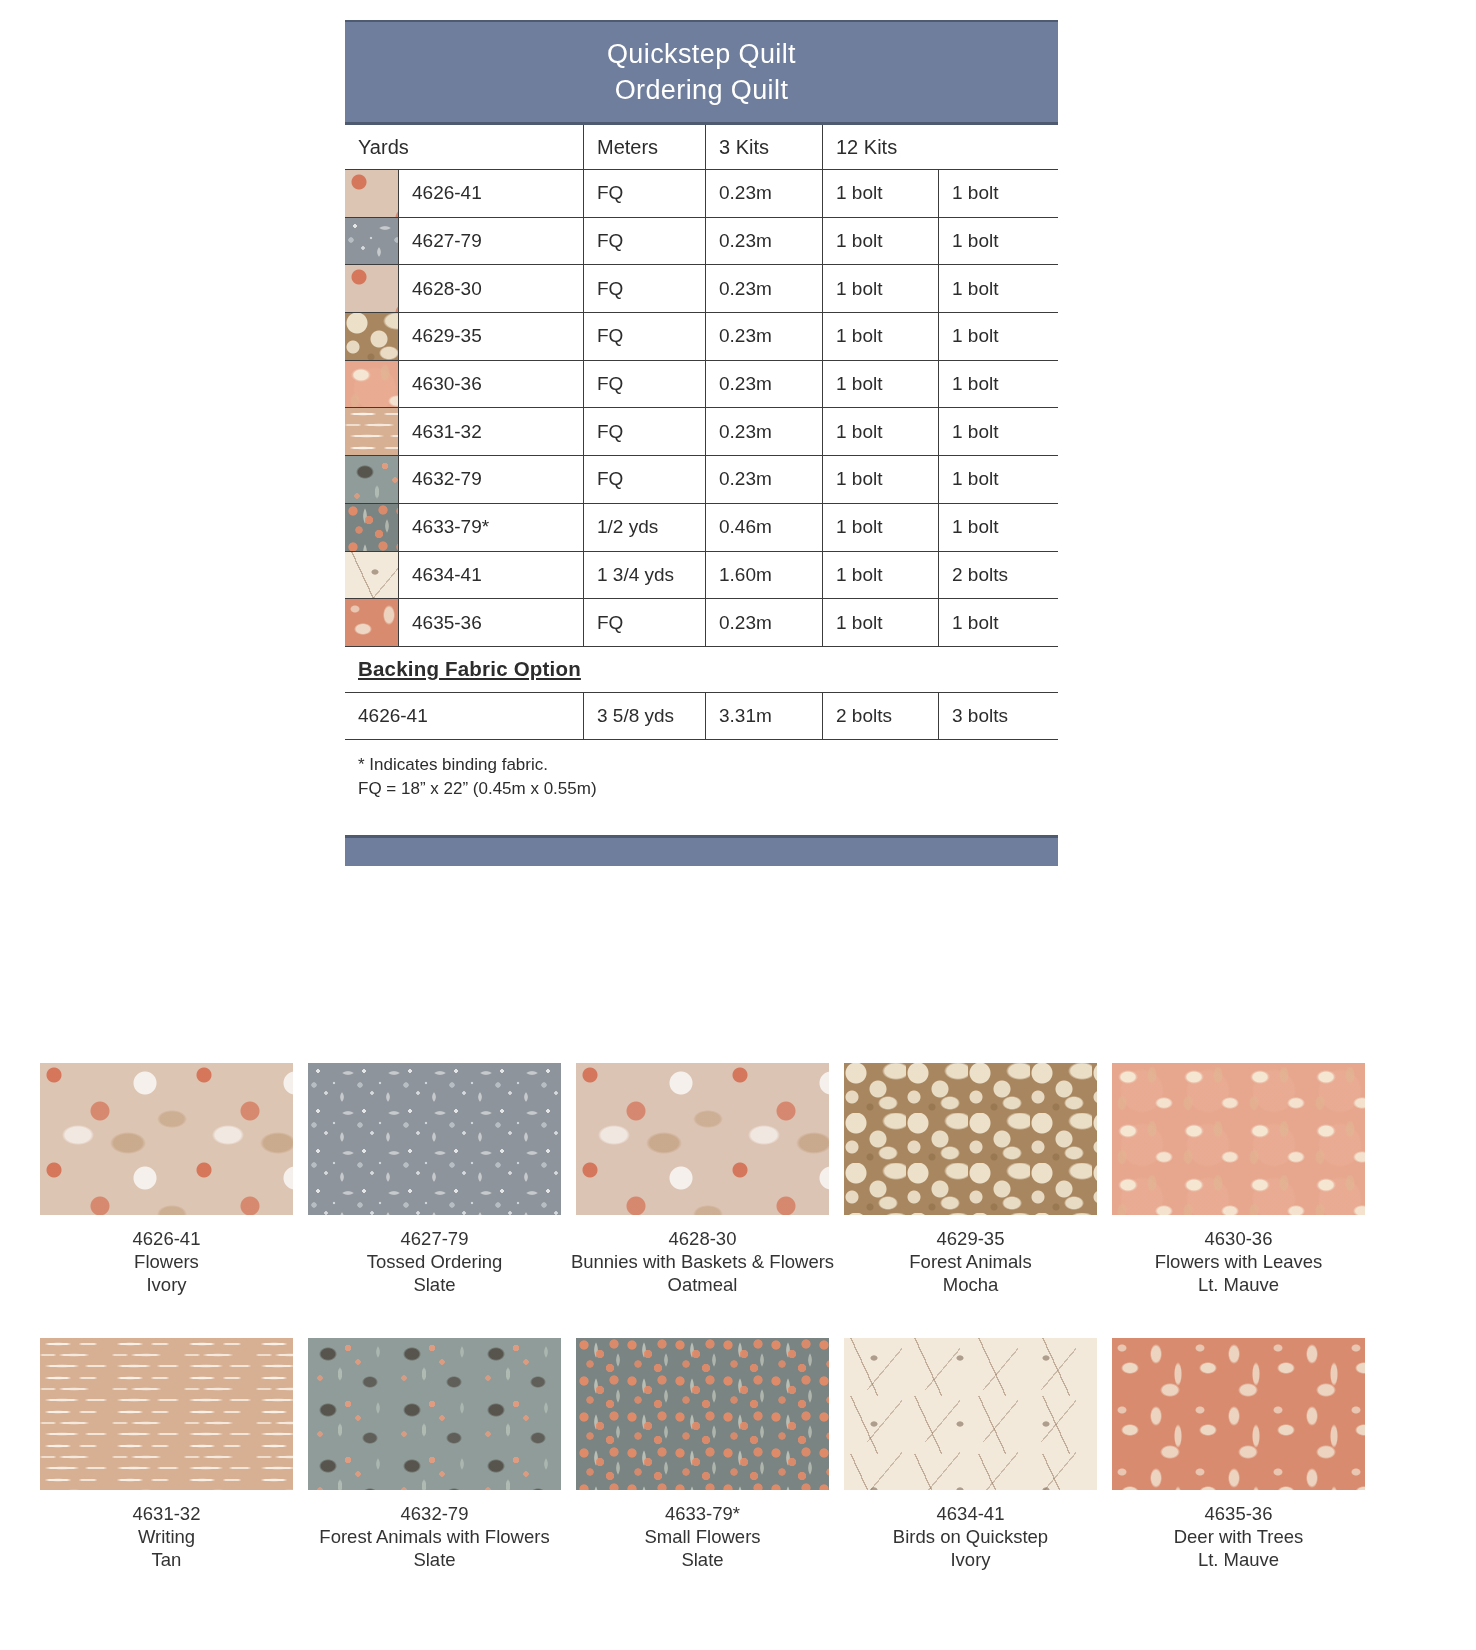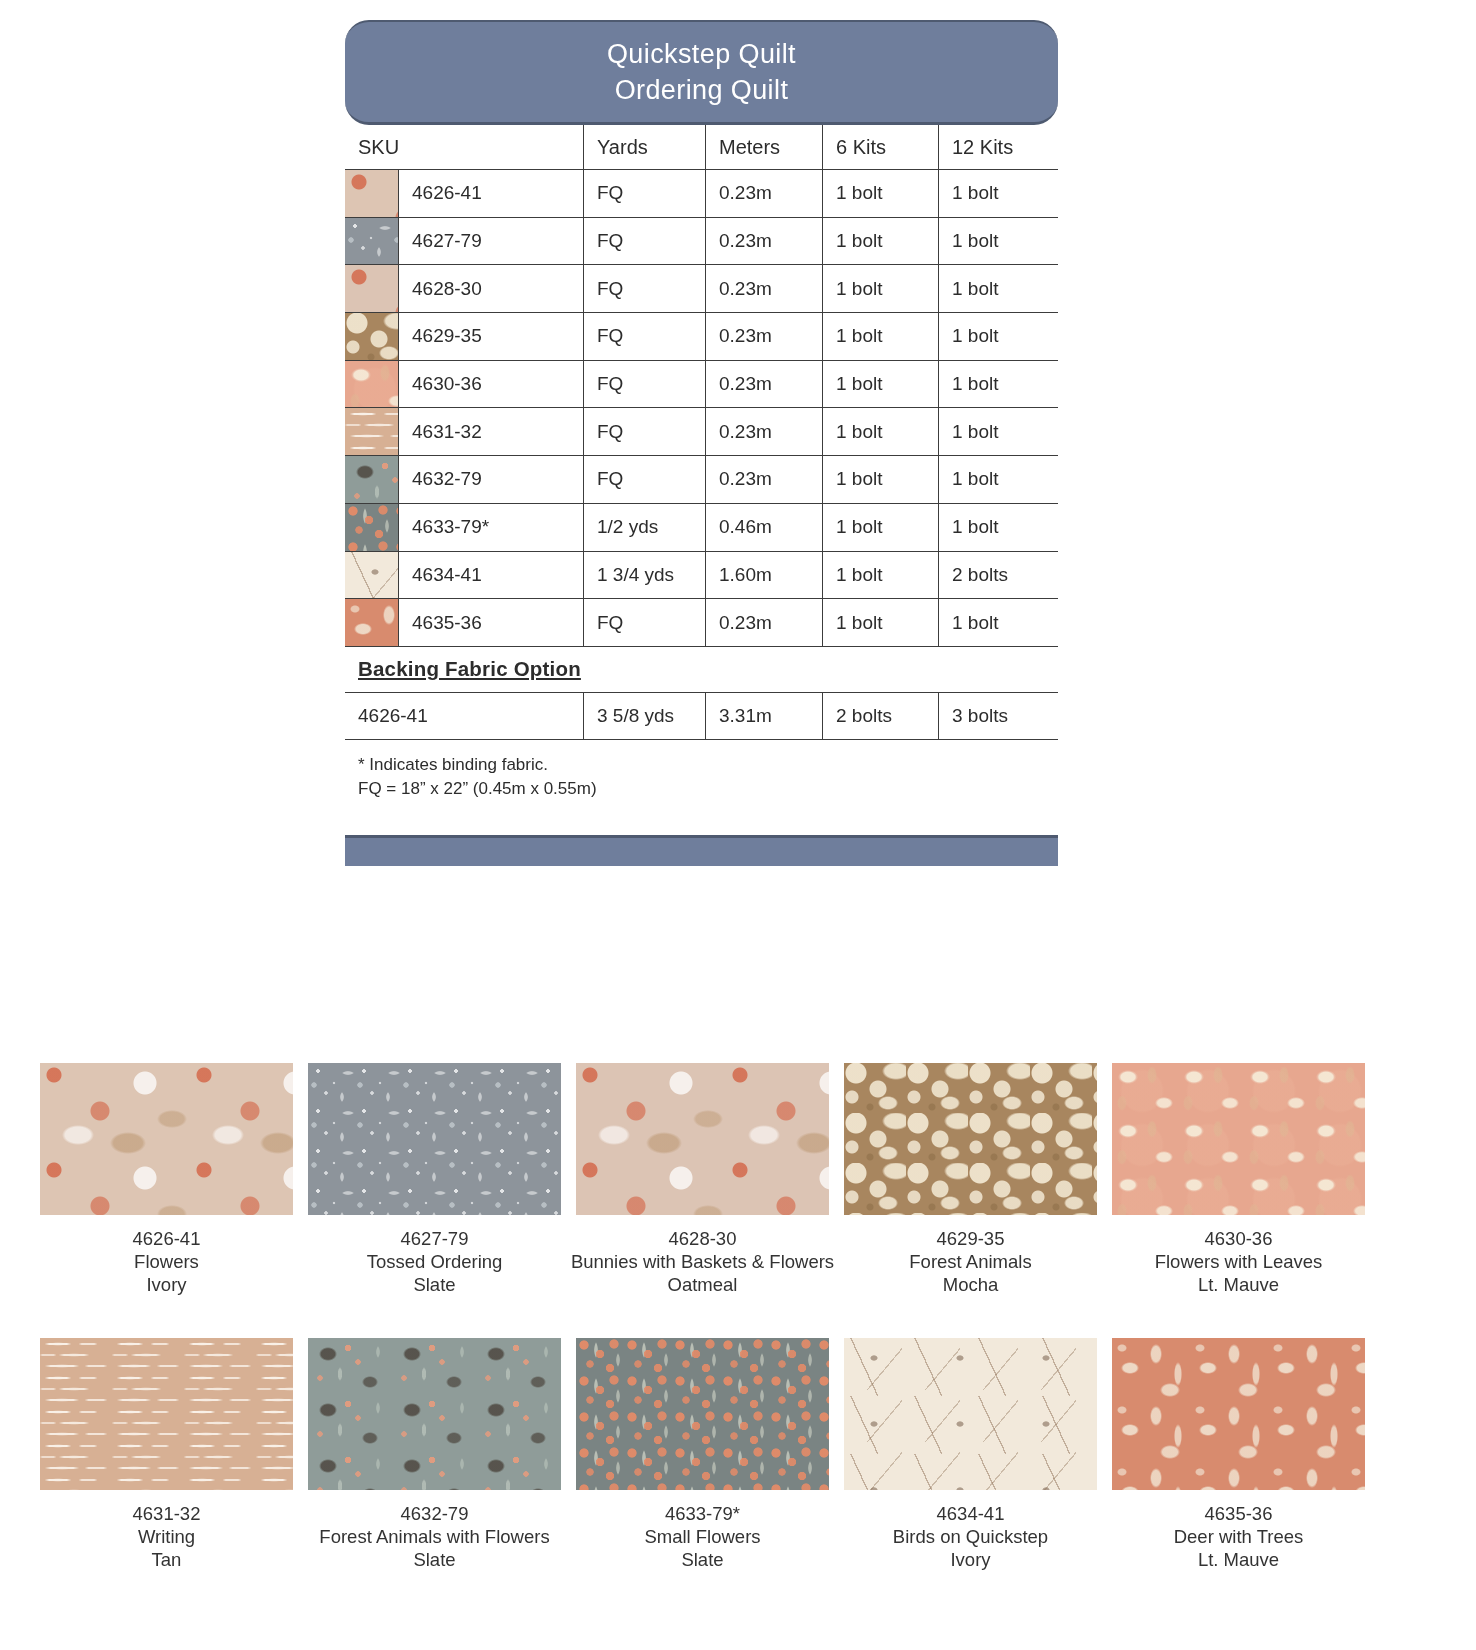--- a/index.html
+++ b/index.html
@@ -12,21 +12,21 @@
     font-family:"Liberation Sans", sans-serif;color:var(--txt);
   }
   .page{position:absolute;inset:0;}
 
   
   .guide{position:absolute;left:345px;top:20px;width:713px;}
   .title-bar{
     height:105px;background:var(--bar);color:#fff;
     border-top:2px solid var(--edge);border-bottom:3px solid var(--edge);
     display:flex;flex-direction:column;justify-content:center;align-items:center;
-    font-size:27px;line-height:36px;letter-spacing:.4px;border-radius:24px;
+    font-size:27px;line-height:36px;letter-spacing:.4px;
   }
   .thead{
     display:grid;grid-template-columns:238px 122px 117px 116px 120px;
     height:45px;border-bottom:1.7px solid var(--line);
   }
   .thead .hcell{
     display:flex;align-items:center;padding-left:13px;font-size:20px;
   }
   .thead .hcell + .hcell{border-left:1.7px solid var(--line);}
 
@@ -143,24 +143,23 @@
 
 <div class="page">
 
   <section class="guide">
     <header class="title-bar">
       <div>Quickstep Quilt</div>
       <div>Ordering Quilt</div>
     </header>
 
     <div class="thead" id="thead">
-        <div class="hcell">SKU</div>
         <div class="hcell">Yards</div>
         <div class="hcell">Meters</div>
-        <div class="hcell">6 Kits</div>
+        <div class="hcell">3 Kits</div>
         <div class="hcell">12 Kits</div>
       </div>
     <div id="tbody">
         <div class="row">
           <div class="thumb pat-toss-floral" style="background-color: rgb(221, 197, 179);"></div>
           <div class="cell v">4626-41</div>
           <div class="cell v">FQ</div>
           <div class="cell v">0.23m</div>
           <div class="cell v">1 bolt</div>
           <div class="cell v">1 bolt</div>

